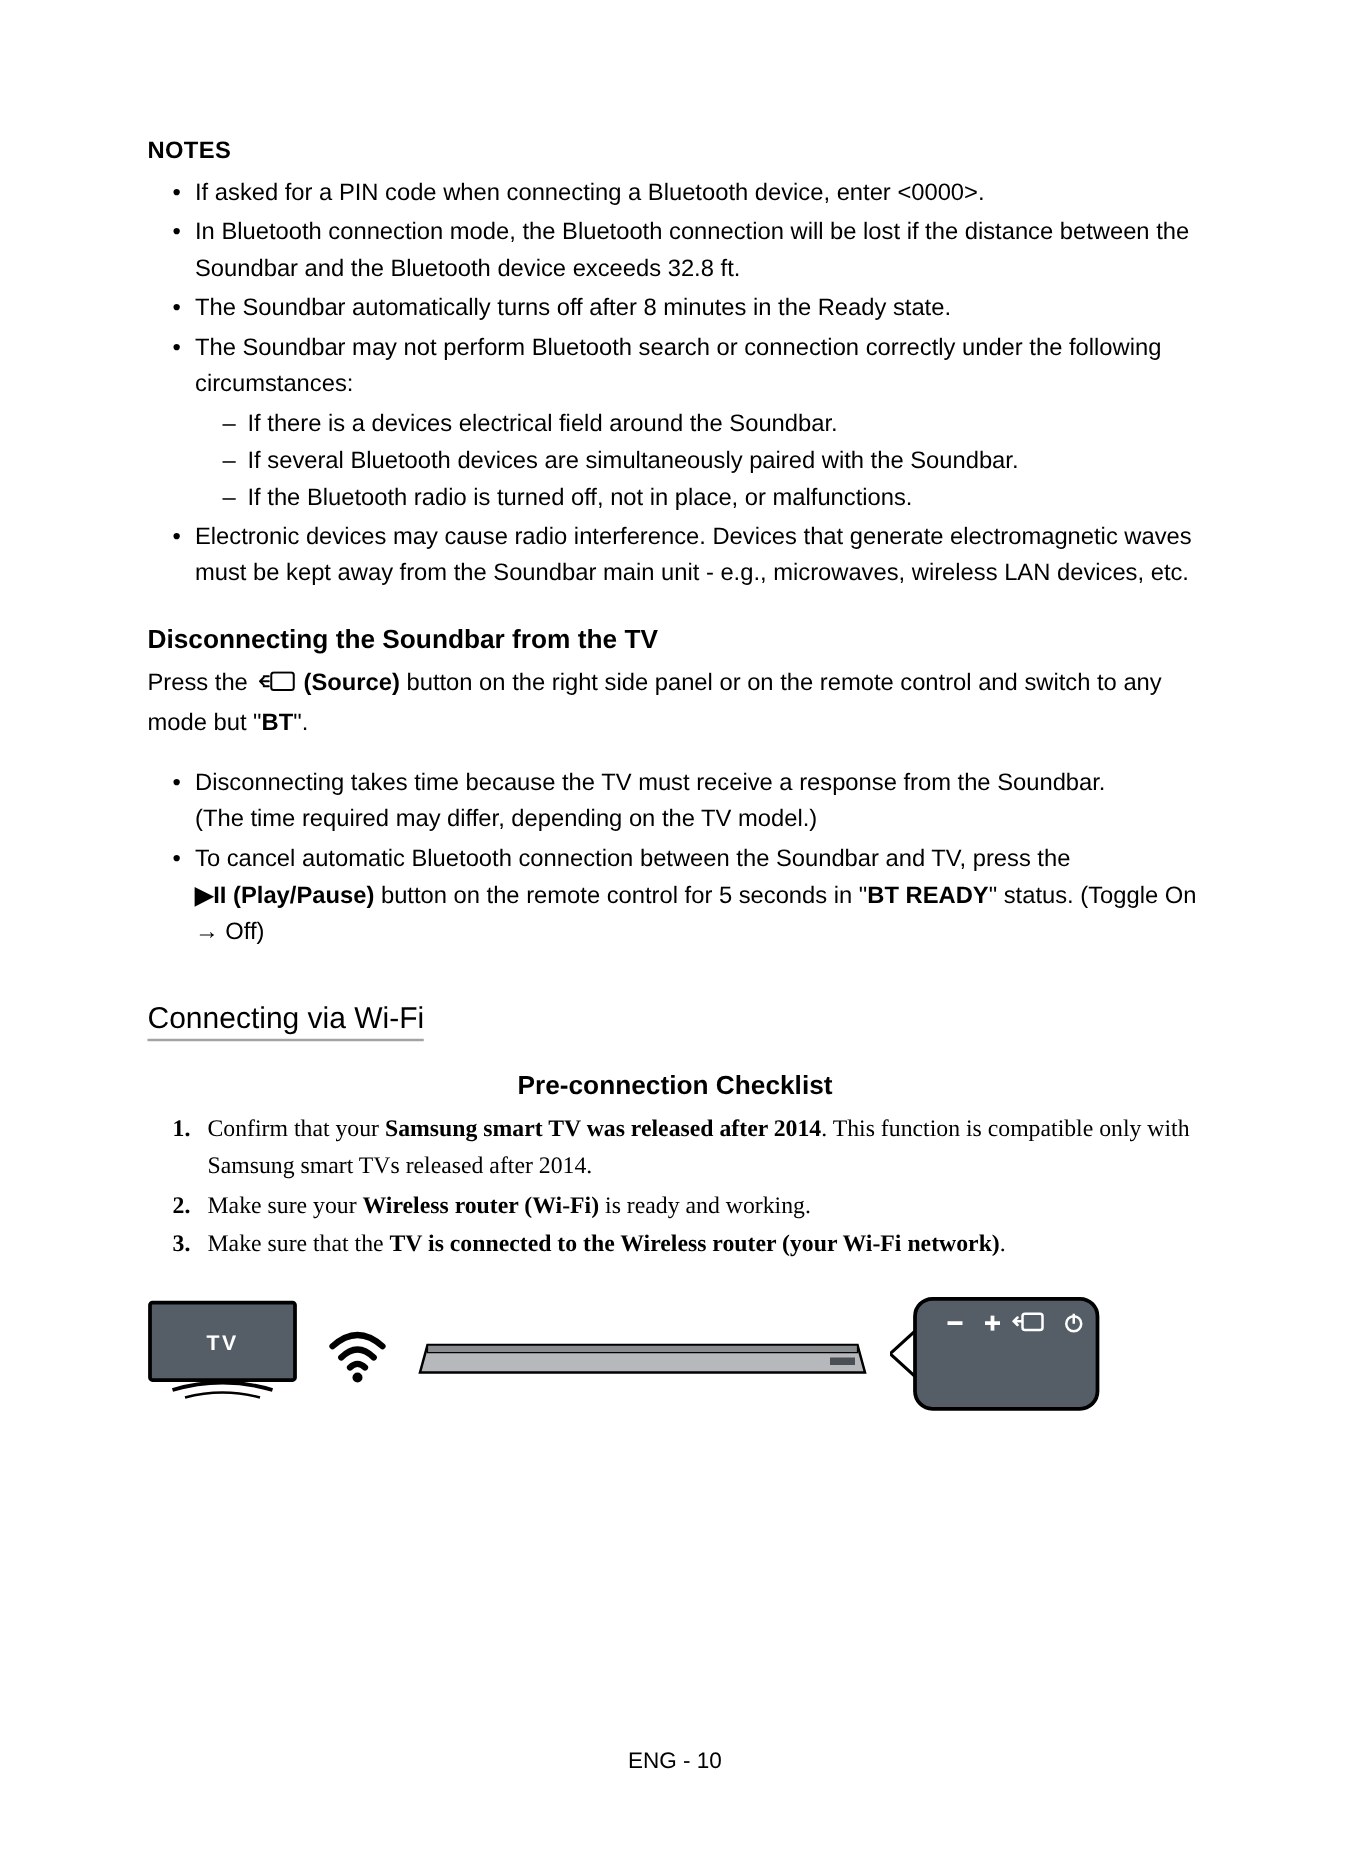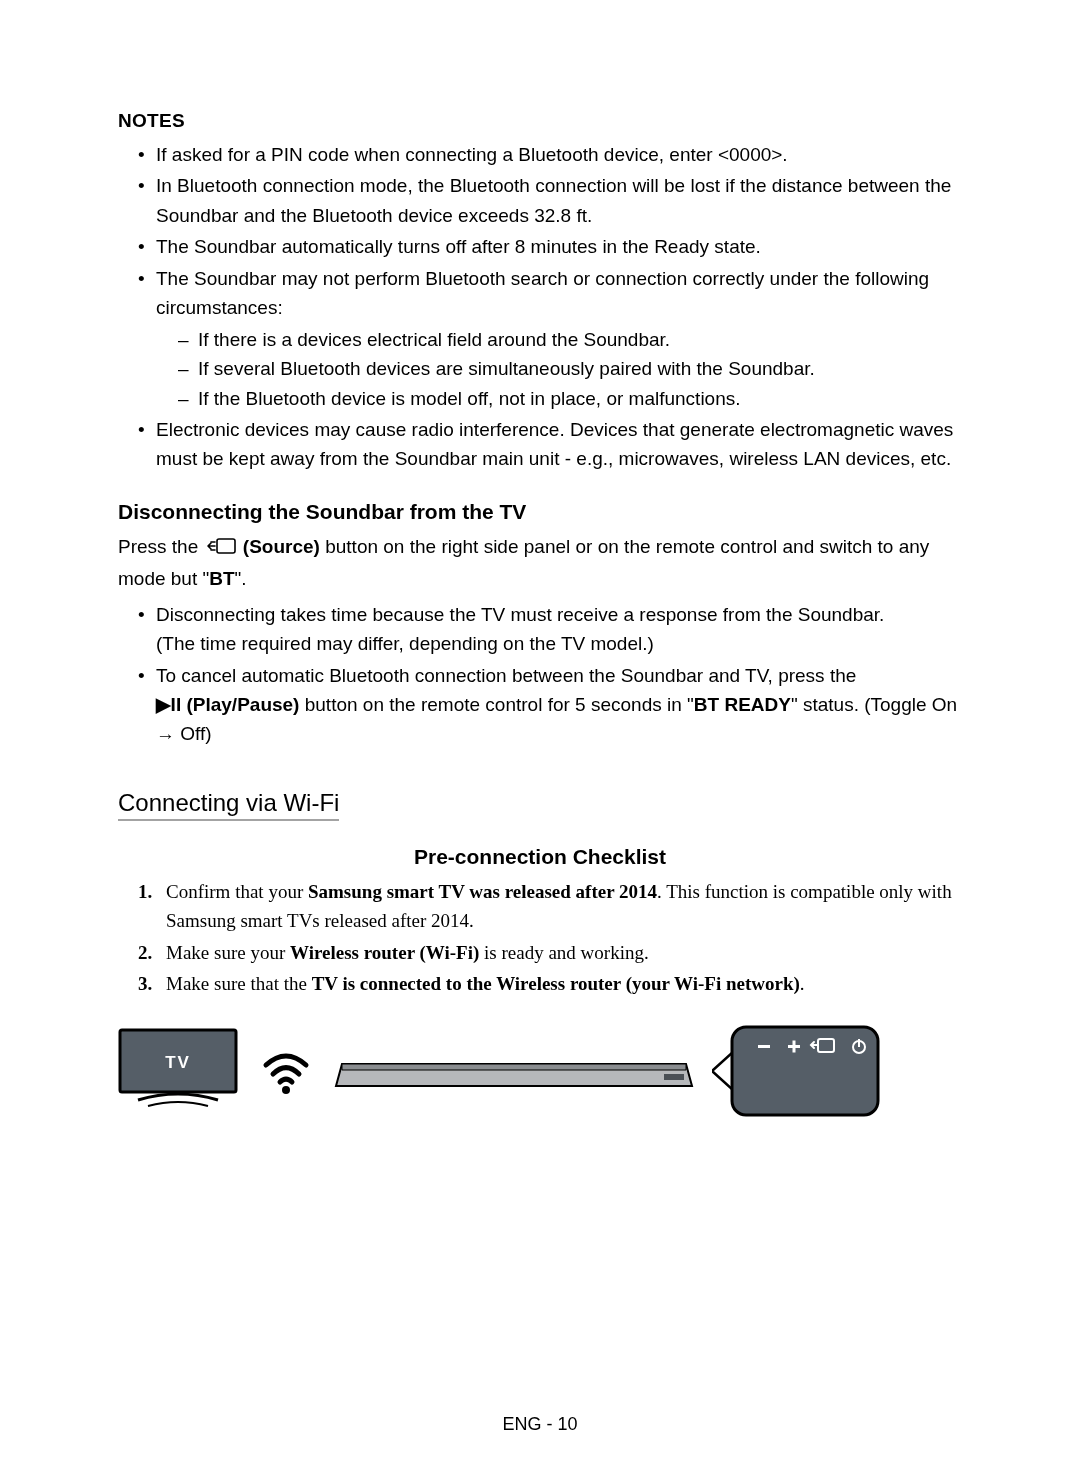--- a/index.html
+++ b/index.html
@@ -100,59 +100,59 @@
   strong { font-weight: 700; }
   .diagram {
     margin-top: 22px;
     display: flex;
     align-items: center;
     gap: 18px;
   }
   .diagram svg { display: block; }
   .footer {
     position: absolute;
-    bottom: 44px;
+    bottom: 60px;
     left: 0; right: 0;
     text-align: center;
     font-size: 18px;
   }
 </style>
 </head>
 <body>
 
 <div class="notes-heading">NOTES</div>
 <ul class="main-bullets">
   <li>If asked for a PIN code when connecting a Bluetooth device, enter &lt;0000&gt;.</li>
   <li>In Bluetooth connection mode, the Bluetooth connection will be lost if the distance between the Soundbar and the Bluetooth device exceeds 32.8 ft.</li>
   <li>The Soundbar automatically turns off after 8 minutes in the Ready state.</li>
   <li>
     <span>The Soundbar may not perform Bluetooth search or connection correctly under the following circumstances:</span>
     <ul class="sub-dash">
       <li>If there is a devices electrical field around the Soundbar.</li>
       <li>If several Bluetooth devices are simultaneously paired with the Soundbar.</li>
-      <li>If the Bluetooth device is model off, not in place, or malfunctions.</li>
+      <li>If the Bluetooth radio is turned off, not in place, or malfunctions.</li>
     </ul>
   </li>
   <li>Electronic devices may cause radio interference. Devices that generate electromagnetic waves must be kept away from the Soundbar main unit - e.g., microwaves, wireless LAN devices, etc.</li>
 </ul>
 
 <div class="subheading">Disconnecting the Soundbar from the TV</div>
 <p class="body-text">
   <span>Press the </span>
   <span class="source-icon">
     <svg width="30" height="18" viewBox="0 0 30 18">
       <rect x="11" y="1" width="18" height="14" rx="2" fill="none" stroke="#000" stroke-width="1.6"></rect>
       <path d="M9 8 L3 8 M5 5 L2 8 L5 11" fill="none" stroke="#000" stroke-width="1.6" stroke-linecap="round" stroke-linejoin="round"></path>
       <path d="M9 4 L5 4 M9 12 L5 12" fill="none" stroke="#000" stroke-width="1.6" stroke-linecap="round"></path>
     </svg>
   </span>
   <strong>(Source)</strong>
   <span> button on the right side panel or on the remote control and switch to any mode but "</span><strong>BT</strong><span>".</span>
 </p>
-<ul class="main-bullets" style="margin-top:6px;">
+<ul class="main-bullets" style="margin-top:18px;">
   <li>
     <span>Disconnecting takes time because the TV must receive a response from the Soundbar.</span><br>
     <span>(The time required may differ, depending on the TV model.)</span>
   </li>
   <li>
     <span>To cancel automatic Bluetooth connection between the Soundbar and TV, press the </span><br>
     <strong>▶II (Play/Pause)</strong>
     <span> button on the remote control for 5 seconds in "</span><strong>BT READY</strong><span>" status. (Toggle On → Off)</span>
   </li>
 </ul>

